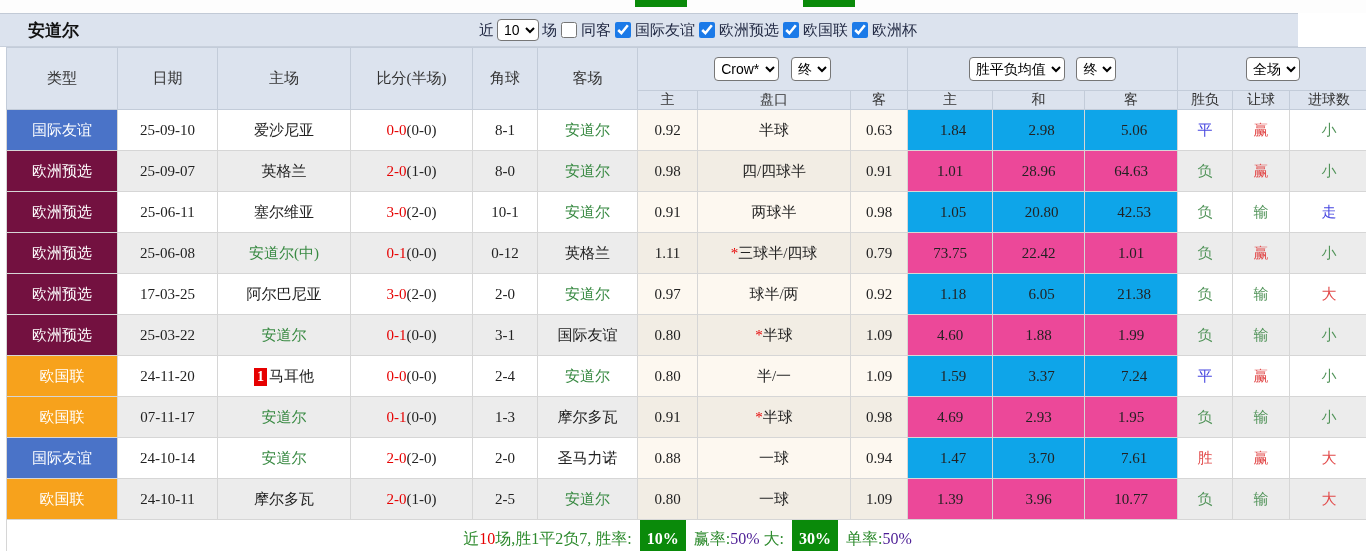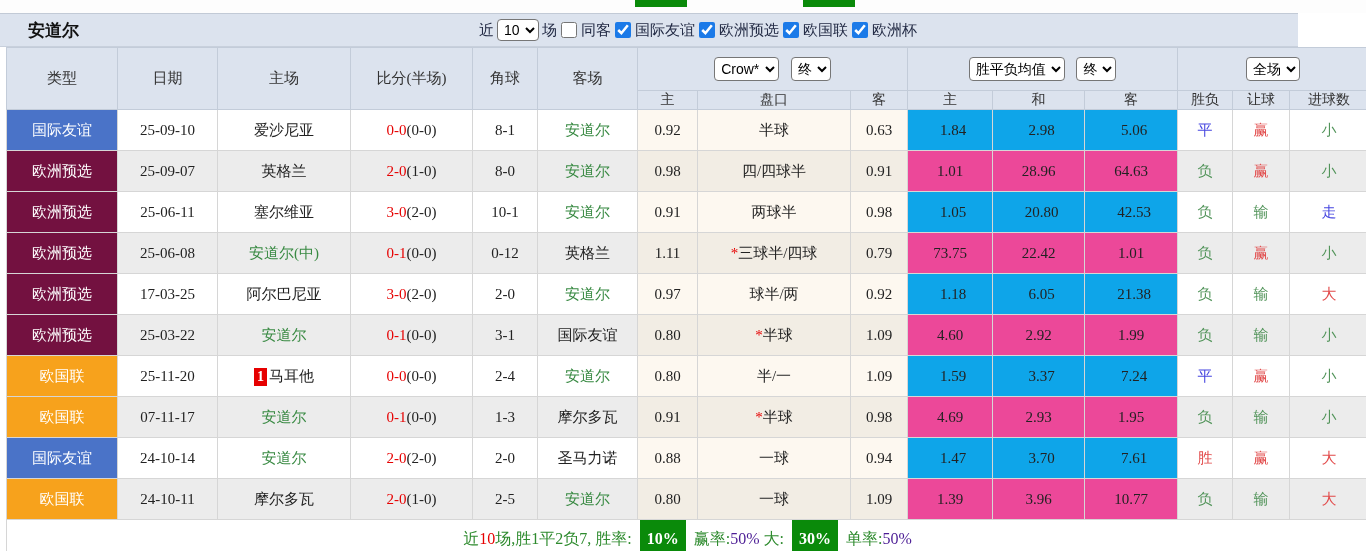--- a/index.html
+++ b/index.html
@@ -239,29 +239,29 @@
           <td class="type" style="background: rgb(115, 17, 64);">欧洲预选</td>
           <td>25-03-22</td>
           <td><span class="t-green">安道尔</span></td>
           <td><span class="score-ft">0-1</span><span>(0-0)</span></td>
           <td>3-1</td>
           <td><span>国际友谊</span></td>
           <td class="cream">0.80</td>
           <td class="cream"><span class="star">*</span><span>半球</span></td>
           <td class="cream">1.09</td>
           <td class="blueish">4.60</td>
-          <td class="blueish">2.92</td>
+          <td class="blueish">1.88</td>
           <td class="blueish">1.99</td>
           <td class="c-green">负</td>
           <td class="c-green">输</td>
           <td class="c-green">小</td>
         </tr>
         <tr class="odd">
           <td class="type" style="background: rgb(247, 162, 28);">欧国联</td>
-          <td>25-11-20</td>
+          <td>24-11-20</td>
           <td><span class="rank-badge">1</span><span>马耳他</span></td>
           <td><span class="score-ft">0-0</span><span>(0-0)</span></td>
           <td>2-4</td>
           <td><span class="t-green">安道尔</span></td>
           <td class="cream">0.80</td>
           <td class="cream"><span>半/一</span></td>
           <td class="cream">1.09</td>
           <td class="blueish">1.59</td>
           <td class="blueish">3.37</td>
           <td class="blueish">7.24</td>

